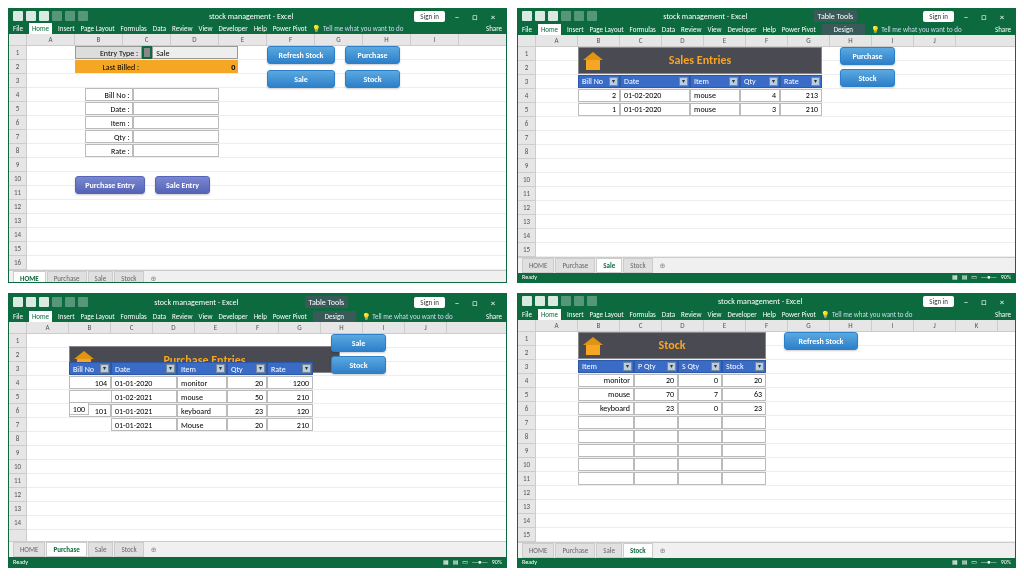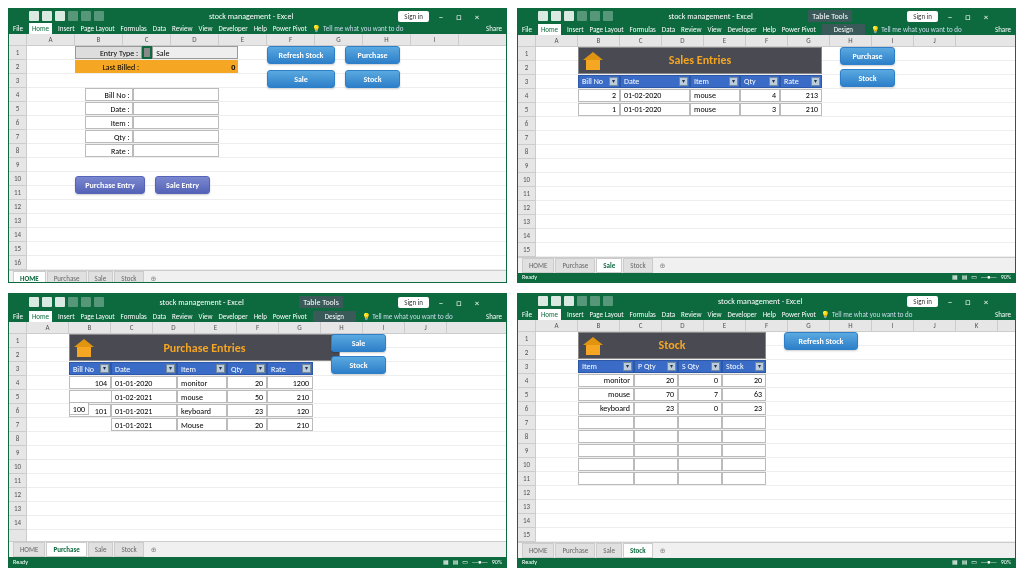--- a/index.html
+++ b/index.html
@@ -1,18 +1,18 @@
 <!DOCTYPE html>
 <html><head>
 <meta charset="utf-8">
 <style>
 *{box-sizing:border-box;margin:0;padding:0;font-family:Calibri,Arial,sans-serif}
 body{background:#fff;width:1024px;height:576px;display:grid;grid-template-columns:1fr 1fr;grid-template-rows:1fr 1fr;gap:10px;padding:8px}
 .win{background:#fff;border:1px solid #0d6a3f;display:flex;flex-direction:column;font-size:8px;position:relative;overflow:hidden}
-.titlebar{background:#0d6a3f;height:16px;display:flex;align-items:center;padding:0 20px;color:#fff;justify-content:space-between}
+.titlebar{background:#0d6a3f;height:16px;display:flex;align-items:center;padding:0 4px;color:#fff;justify-content:space-between}
 .titlebar .left,.titlebar .right{display:flex;gap:3px;align-items:center}
 .tb-ico{width:10px;height:10px;background:#fff;opacity:.85;border-radius:1px}
 .tb-ico.dim{opacity:.3}
 .doc-title{color:#fff;font-size:8px}
 .signin{background:#fff;color:#333;padding:1px 6px;border-radius:2px;font-size:7px}
 .winctrl{display:flex;gap:0}
 .winctrl span{width:18px;height:14px;display:flex;align-items:center;justify-content:center;color:#fff;font-size:9px}
 .ribbon{background:#0d6a3f;height:12px;display:flex;align-items:center;padding:0 4px;gap:6px;color:#fff;font-size:7px}
 .ribbon span{white-space:nowrap}
 .ribbon .ctx{background:#3a5a5a;padding:1px 12px}
@@ -365,21 +365,21 @@
         <div class="row"></div>
         <div class="row"></div>
         <div class="row"></div>
         <div class="row"></div>
         <div class="row"></div>
         <div class="row"></div>
         <div class="row"></div>
         <div class="row"></div>
         <div class="row"></div>
         <div class="row"></div>
-        <div class="banner" style="left:42px;top:0;width:271px;height:27px">
+        <div class="banner" style="left:42px;top:12px;width:271px;height:27px">
           <div class="home-ico"></div>
           <span>Purchase Entries</span>
         </div>
         <div class="thead" style="left:42px;top:28px;width:42px;height:13px;padding-left:3px">Bill No<span class="drop">▾</span></div>
         <div class="thead" style="left:84px;top:28px;width:66px;height:13px;padding-left:3px">Date<span class="drop">▾</span></div>
         <div class="thead" style="left:150px;top:28px;width:50px;height:13px;padding-left:3px">Item<span class="drop">▾</span></div>
         <div class="thead" style="left:200px;top:28px;width:40px;height:13px;padding-left:3px">Qty<span class="drop">▾</span></div>
         <div class="thead" style="left:240px;top:28px;width:46px;height:13px;padding-left:3px">Rate<span class="drop">▾</span></div>
         <div class="tcell" style="left:42px;top:42px;width:42px;height:13px;justify-content:flex-end">104</div>
         <div class="tcell" style="left:84px;top:42px;width:66px;height:13px;">01-01-2020</div>

